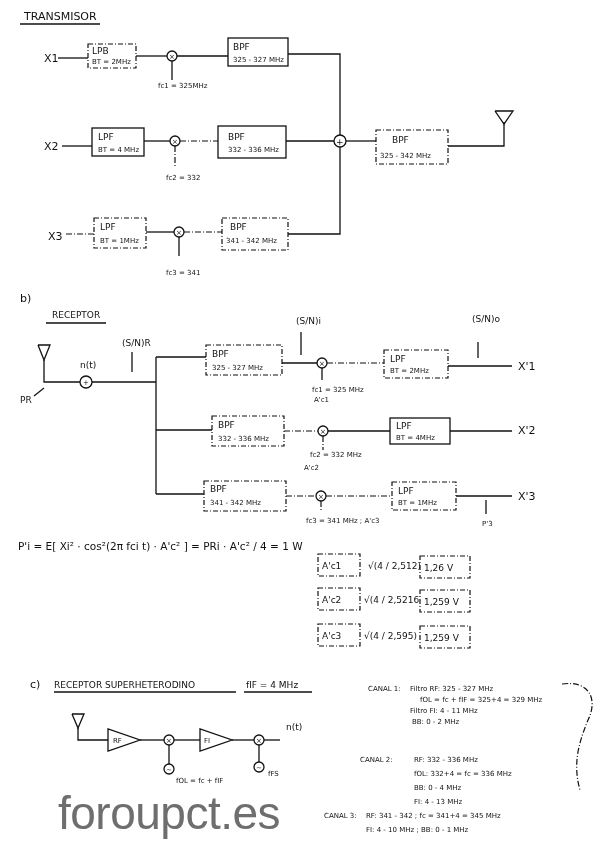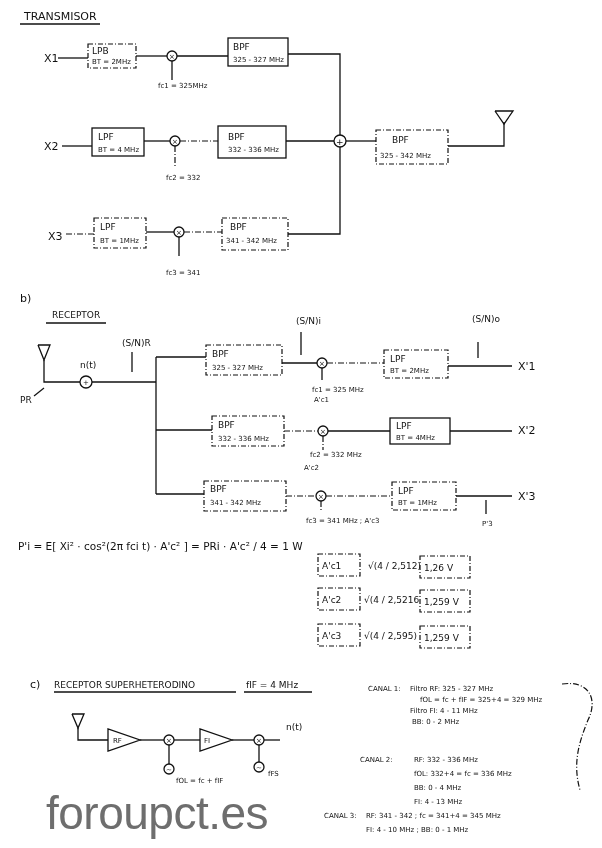--- a/index.html
+++ b/index.html
@@ -6,21 +6,21 @@
     body { width: 602px; height: 848px; position: relative; overflow: hidden; font-family: "DejaVu Sans", sans-serif; }
     svg { position: absolute; left: 0; top: 0; }
     .hw { font-family: "DejaVu Sans", sans-serif; fill: #111; }
     .ln { stroke: #111; stroke-width: 1.3; fill: none; }
     .lnd { stroke: #111; stroke-width: 1.2; fill: none; stroke-dasharray: 6 2 1 2; }
     .box { stroke: #111; stroke-width: 1.3; fill: #fff; }
     .boxd { stroke: #111; stroke-width: 1.2; fill: #fff; stroke-dasharray: 5 2 1 2; }
     .t-lbl { font-size: 11px; }
     .t-sm { font-size: 7px; }
     .t-md { font-size: 9px; }
-    .watermark { position: absolute; left: 46px; top: 786px; font-family: "Liberation Sans", sans-serif; font-size: 46px; color: #6e6e6e; letter-spacing: -0.5px; }
+    .watermark { position: absolute; left: 58px; top: 786px; font-family: "Liberation Sans", sans-serif; font-size: 46px; color: #6e6e6e; letter-spacing: -0.5px; }
   </style>
 </head>
 <body>
 
 <svg width="602" height="848" viewBox="0 0 602 848">
 
   <g>
     <text class="hw t-lbl" x="24" y="20">TRANSMISOR</text>
     <line class="ln" x1="20" y1="24" x2="100" y2="24"></line>
 

